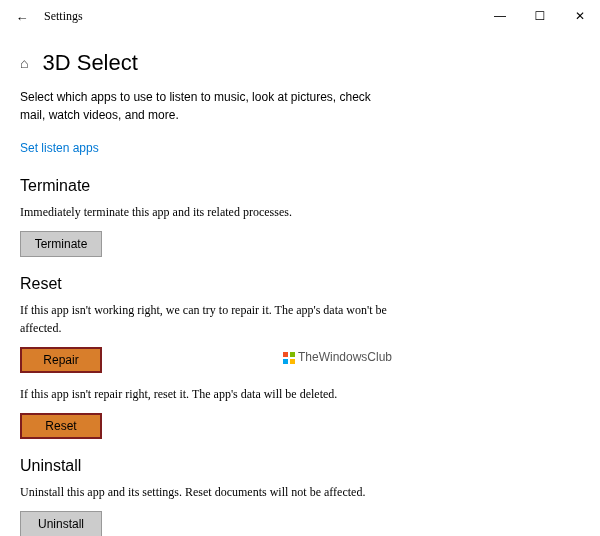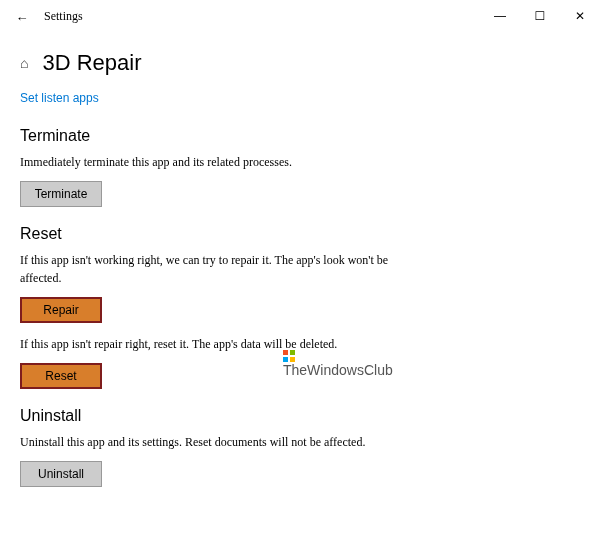--- a/index.html
+++ b/index.html
@@ -116,25 +116,24 @@
       line-height: 22px;
     }
     .section-gap {
       margin-top: 18px;
     }
     .watermark {
       position: absolute;
       left: 283px;
       top: 350px;
       display: flex;
-      align-items: flex-start;
-      font-size: 14px;
+      align-items: flex-end;
+      font-size: 12px;
       color: #555;
       z-index: 5;
-      flex-direction: column;
     }
     .watermark-logo {
       width: 12px;
       height: 12px;
       margin-right: 3px;
       display: grid;
       grid-template-columns: 1fr 1fr;
       grid-template-rows: 1fr 1fr;
       gap: 1px;
     }
@@ -154,34 +153,35 @@
     <div class="win-ctrl">—</div>
     <div class="win-ctrl">☐</div>
     <div class="win-ctrl">✕</div>
   </div>
 </div>
 
 <div class="content">
 
   <div class="page-header">
     <span class="home-icon">⌂</span>
-    <span class="page-title">3D Repair</span>
+    <span class="page-title">3D Select</span>
   </div>
 
+  <div class="intro-text">Select which apps to use to listen to music, look at pictures, check mail, watch videos, and more.</div>
 
   <span class="link">Set listen apps</span>
 
   
   <div class="section-title">Terminate</div>
   <div class="section-desc">Immediately terminate this app and its related processes.</div>
   <div class="btn">Terminate</div>
 
   
   <div class="section-title section-gap">Reset</div>
-  <div class="section-desc">If this app isn't working right, we can try to repair it. The app's look won't be affected.</div>
+  <div class="section-desc">If this app isn't working right, we can try to repair it. The app's data won't be affected.</div>
   <div class="btn btn-highlight">Repair</div>
   <div class="section-desc">If this app isn't repair right, reset it. The app's data will be deleted.</div>
   <div class="btn btn-highlight">Reset</div>
 
   
   <div class="section-title section-gap">Uninstall</div>
   <div class="section-desc">Uninstall this app and its settings. Reset documents will not be affected.</div>
   <div class="btn">Uninstall</div>
 
 </div>

